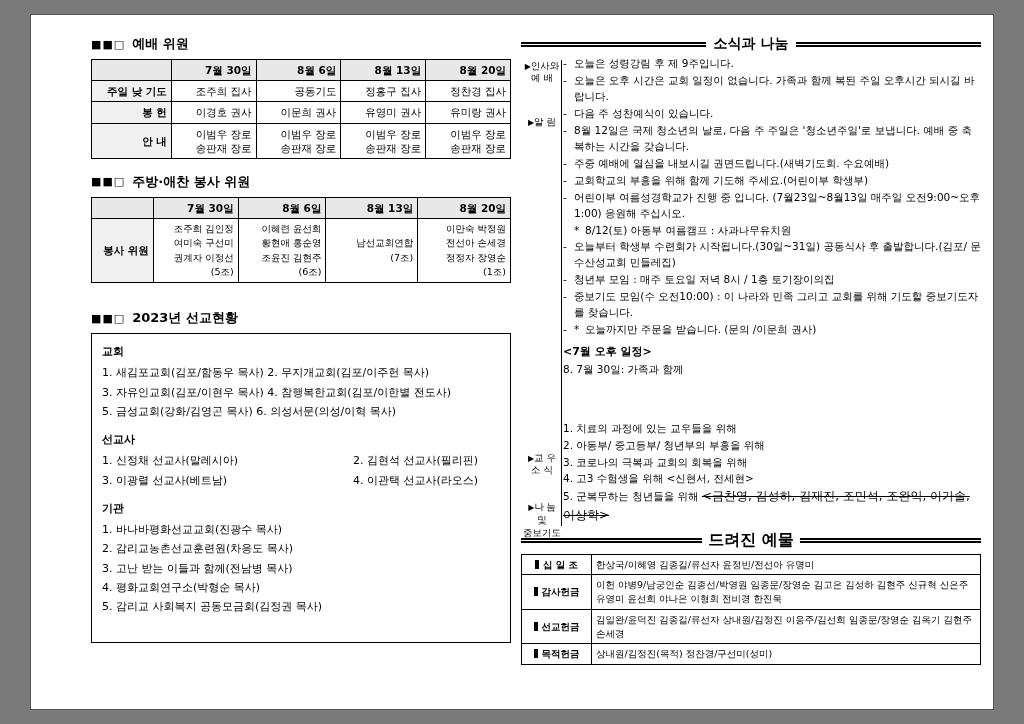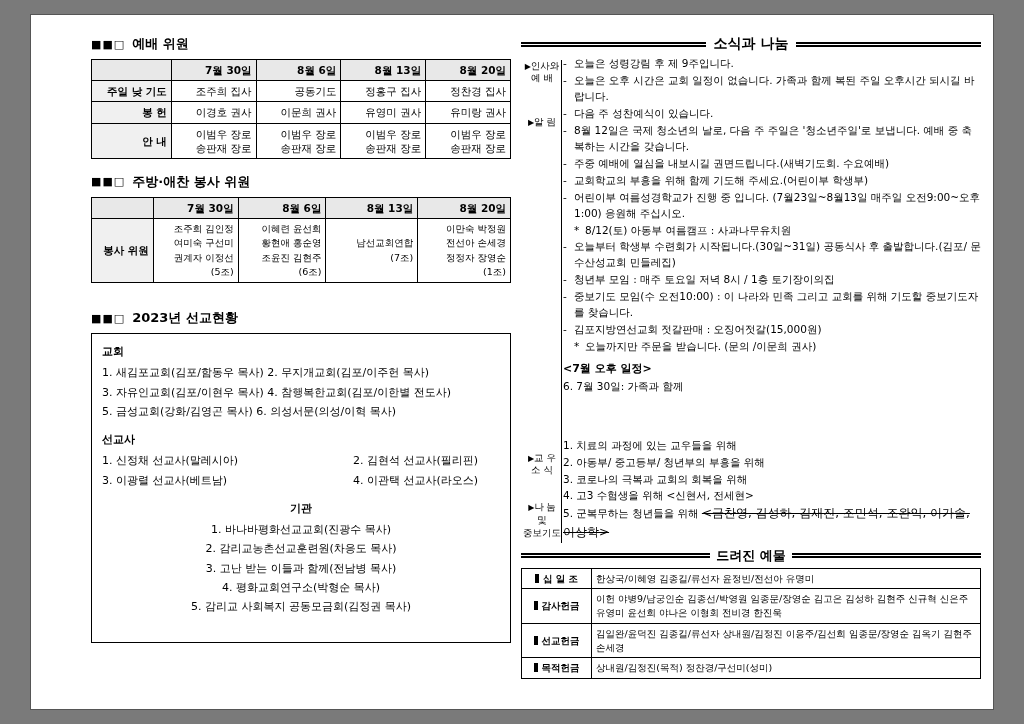--- a/index.html
+++ b/index.html
@@ -51,21 +51,21 @@
   #kitchen-table col.c1 { width:85px; }
   #kitchen-table col.c2 { width:88px; }
   #kitchen-table col.c3 { width:92px; }
   #kitchen-table col.c4 { width:93px; }
   #kitchen-table td.small { font-size:9.5px; line-height:1.5; }
 
   
   .mission-box { border:1px solid #000; padding:8px 10px 10px 10px; font-size:11px; line-height:1.75; }
   .mission-box .grp-title { font-weight:bold; margin:0 0 2px 0; }
   .mission-box .grp { margin-bottom:9px; }
-  .mission-box .grp:last-child { margin-bottom:16px;text-align:center; }
+  .mission-box .grp:last-child { margin-bottom:16px; }
   .mission-box .row { white-space:nowrap; }
   .mission-box .two-col { display:flex;gap:36px; }
   .mission-box .two-col .a { width:215px; }
   .news-head { display:flex; align-items:center; gap:8px; margin-bottom:3px; }
   .news-head .rule { flex:1; border-top:2px solid #000; border-bottom:2px solid #000; height:5px; }
   .news-head .title { font-size:14px; font-weight:bold; white-space:nowrap; }
 
   .news-body { display:flex; }
   .news-gutter { width:42px; flex:0 0 42px; position:relative; }
   .news-items { flex:1; }
@@ -79,21 +79,21 @@
   .sched-title { font-weight:bold; font-size:11px; margin:6px 0 2px 0; }
   ol.num { list-style:none; margin:0; padding:0; }
   ol.num li { font-size:10.5px; line-height:1.6; }
 
   .strike { text-decoration:line-through; }
   .tiny { font-size:12px; }
 
   
   .offer-head { display:flex; align-items:center; gap:6px; margin:4px 0 3px 0; }
   .offer-head .rule { flex:1; border-top:2px solid #000; border-bottom:2px solid #000; height:5px; }
-  .offer-head .title { font-size:13px; font-weight:bold; white-space:nowrap; }
+  .offer-head .title { font-size:16px; font-weight:bold; white-space:nowrap; }
   table.offer { border-collapse:collapse; width:100%;padding-left:31px; }
   table.offer td { border:1px solid #000; padding:3px 4px; font-size:9.5px; line-height:1.45; vertical-align:middle; }
   table.offer td.k { width:70px; font-weight:bold; text-align:center; white-space:nowrap; }
   table.offer td.k .bar { display:inline-block; width:4px; height:9px; background:#000; margin-right:4px; vertical-align:-1px; }
 </style>
 </head>
 <body>
 
 <div id="page">
 
@@ -252,27 +252,27 @@
           <li><span class="mk">-</span><span>오늘은 오후 시간은 교회 일정이 없습니다. 가족과 함께 복된 주일 오후시간 되시길 바랍니다.</span></li>
           <li><span class="mk">-</span><span>다음 주 성찬예식이 있습니다.</span></li>
           <li><span class="mk">-</span><span>8월 12일은 국제 청소년의 날로, 다음 주 주일은 '청소년주일'로 보냅니다. 예배 중 축복하는 시간을 갖습니다.</span></li>
           <li><span class="mk">-</span><span>주중 예배에 열심을 내보시길 권면드립니다.(새벽기도회. 수요예배)</span></li>
           <li><span class="mk">-</span><span>교회학교의 부흥을 위해 함께 기도해 주세요.(어린이부 학생부)</span></li>
           <li><span class="mk">-</span><span>어린이부 여름성경학교가 진행 중 입니다. (7월23일~8월13일 매주일 오전9:00~오후1:00) 응원해 주십시오.</span></li>
           <li style="padding-left:22px;"><span class="mk" style="left:11px;">*</span><span>8/12(토) 아동부 여름캠프 : 사과나무유치원</span></li>
           <li><span class="mk">-</span><span>오늘부터 학생부 수련회가 시작됩니다.(30일~31일) 공동식사 후 출발합니다.(김포/ 문수산성교회 민들레집)</span></li>
           <li><span class="mk">-</span><span>청년부 모임 : 매주 토요일 저녁 8시 / 1층 토기장이의집</span></li>
           <li><span class="mk">-</span><span>중보기도 모임(수 오전10:00) : 이 나라와 민족 그리고 교회를 위해 기도할 중보기도자를 찾습니다.</span></li>
-          <li><span class="mk">-</span><span>김포지방연선교회 젓갈판매 : 오징어젓갈(15,000원)</span></li>
+          <li><span class="mk">-</span></li>
           <li style="padding-left:22px;"><span class="mk" style="left:11px;">*</span><span>오늘까지만 주문을 받습니다. (문의 /이문희 권사)</span></li>
         </ul>
 
         <div class="sched-title">&lt;7월 오후 일정&gt;</div>
         <ol class="num">
-          <li>6. 7월 30일: 가족과 함께</li>
+          <li>8. 7월 30일: 가족과 함께</li>
         </ol>
 
         <div style="height:42px;"></div>
 
         <ol class="num">
           <li>1. 치료의 과정에 있는 교우들을 위해</li>
           <li>2. 아동부/ 중고등부/ 청년부의 부흥을 위해</li>
           <li>3. 코로나의 극복과 교회의 회복을 위해</li>
           <li>4. 고3 수험생을 위해 &lt;신현서, 전세현&gt;</li>
           <li><span>5. 군복무하는 청년들을 위해 </span><span class="strike tiny">&lt;금찬영, 김성하, 김재진, 조민석, 조완익, 이가솔, 이상학&gt;</span></li>

